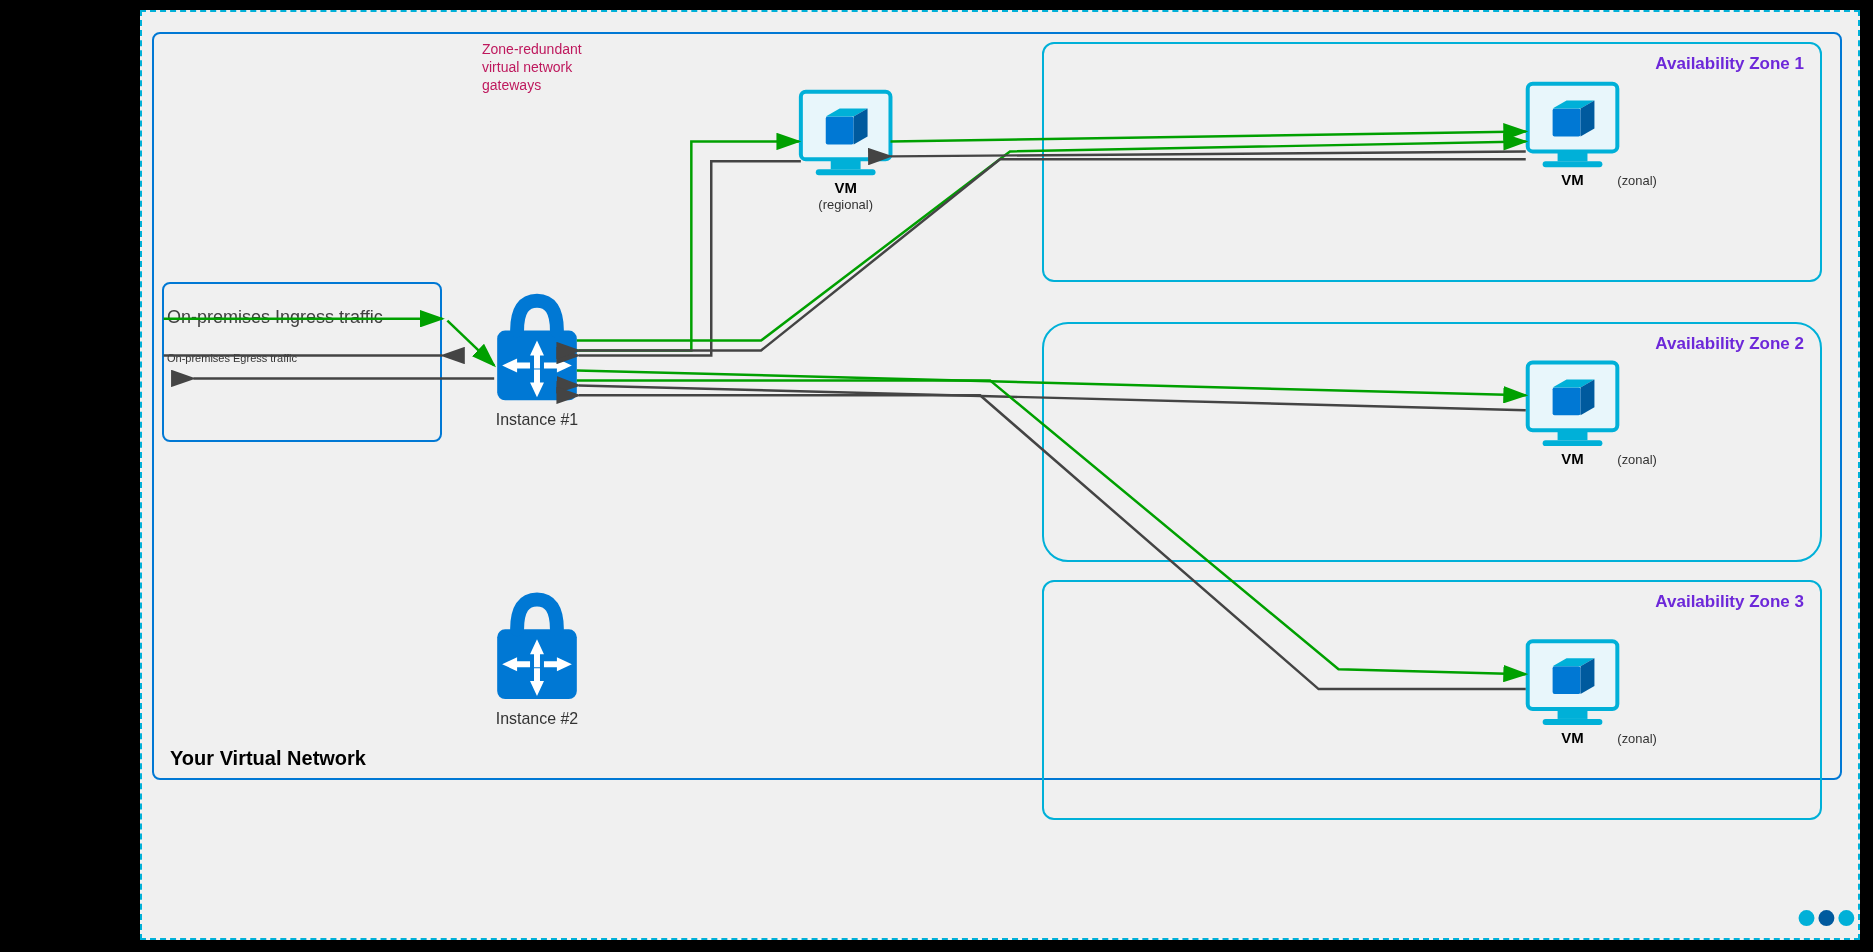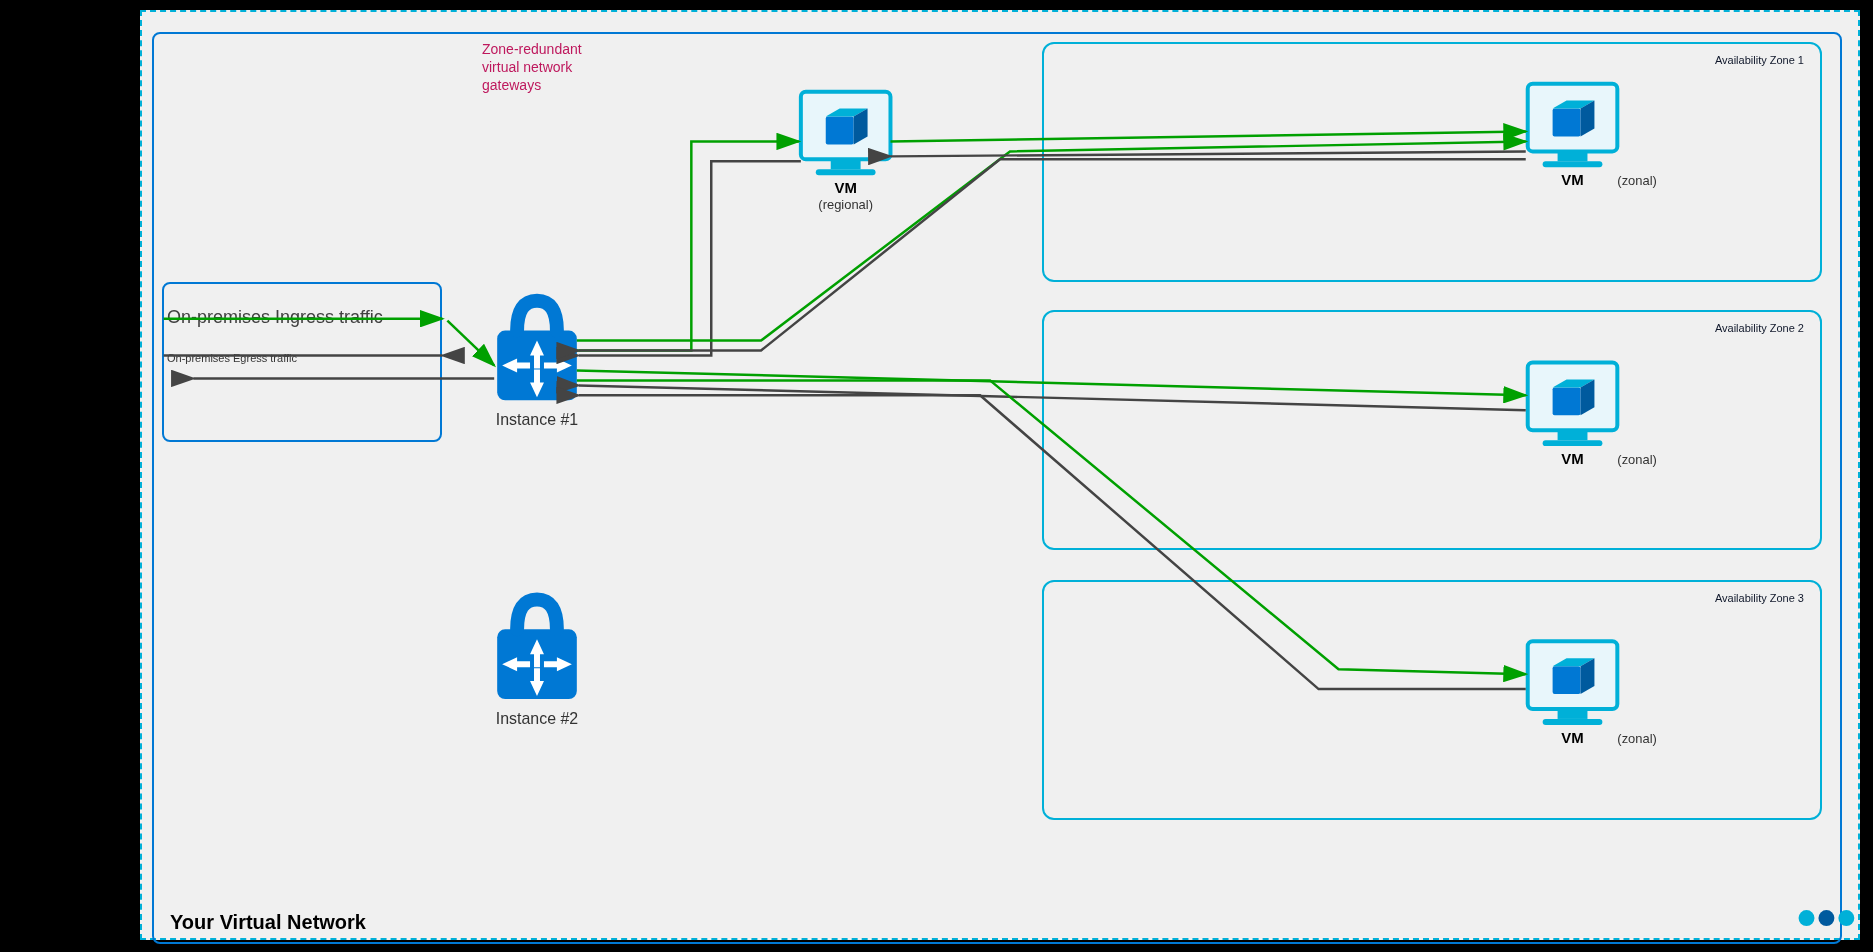--- a/index.html
+++ b/index.html
@@ -18,21 +18,21 @@
       height: 930px;
       background: #f0f0f0;
       border: 2px dashed #00b0d8;
     }
     
     .vnet-box {
       position: absolute;
       left: 10px;
       top: 20px;
       width: 1690px;
-      height: 912px;
+      height: 748px;
       border: 2px solid #0078d4;
       border-radius: 8px;
       background: transparent;
     }
     .vnet-label {
       position: absolute;
       bottom: 8px;
       left: 16px;
       font-size: 20px;
       font-weight: bold;
@@ -71,29 +71,29 @@
     .az-zone {
       position: absolute;
       left: 900px;
       width: 780px;
       height: 240px;
       border: 2px solid #00b0d8;
       border-radius: 12px;
       background: transparent;
     }
     .az-zone-1 { top: 30px; }
-    .az-zone-2 { top: 298px; }
+    .az-zone-2 { top: 310px; border-radius: 26px; }
     .az-zone-3 { top: 568px; }
     .az-label {
       position: absolute;
       top: 10px;
       right: 16px;
-      font-size: 11px;
-      font-weight: normal;
-      color: #0f172a;
+      font-size: 17px;
+      font-weight: bold;
+      color: #6d28d9;
     }
     
     .on-prem-box {
       position: absolute;
       left: 20px;
       top: 270px;
       width: 280px;
       height: 160px;
       border: 2px solid #0078d4;
       border-radius: 8px;

